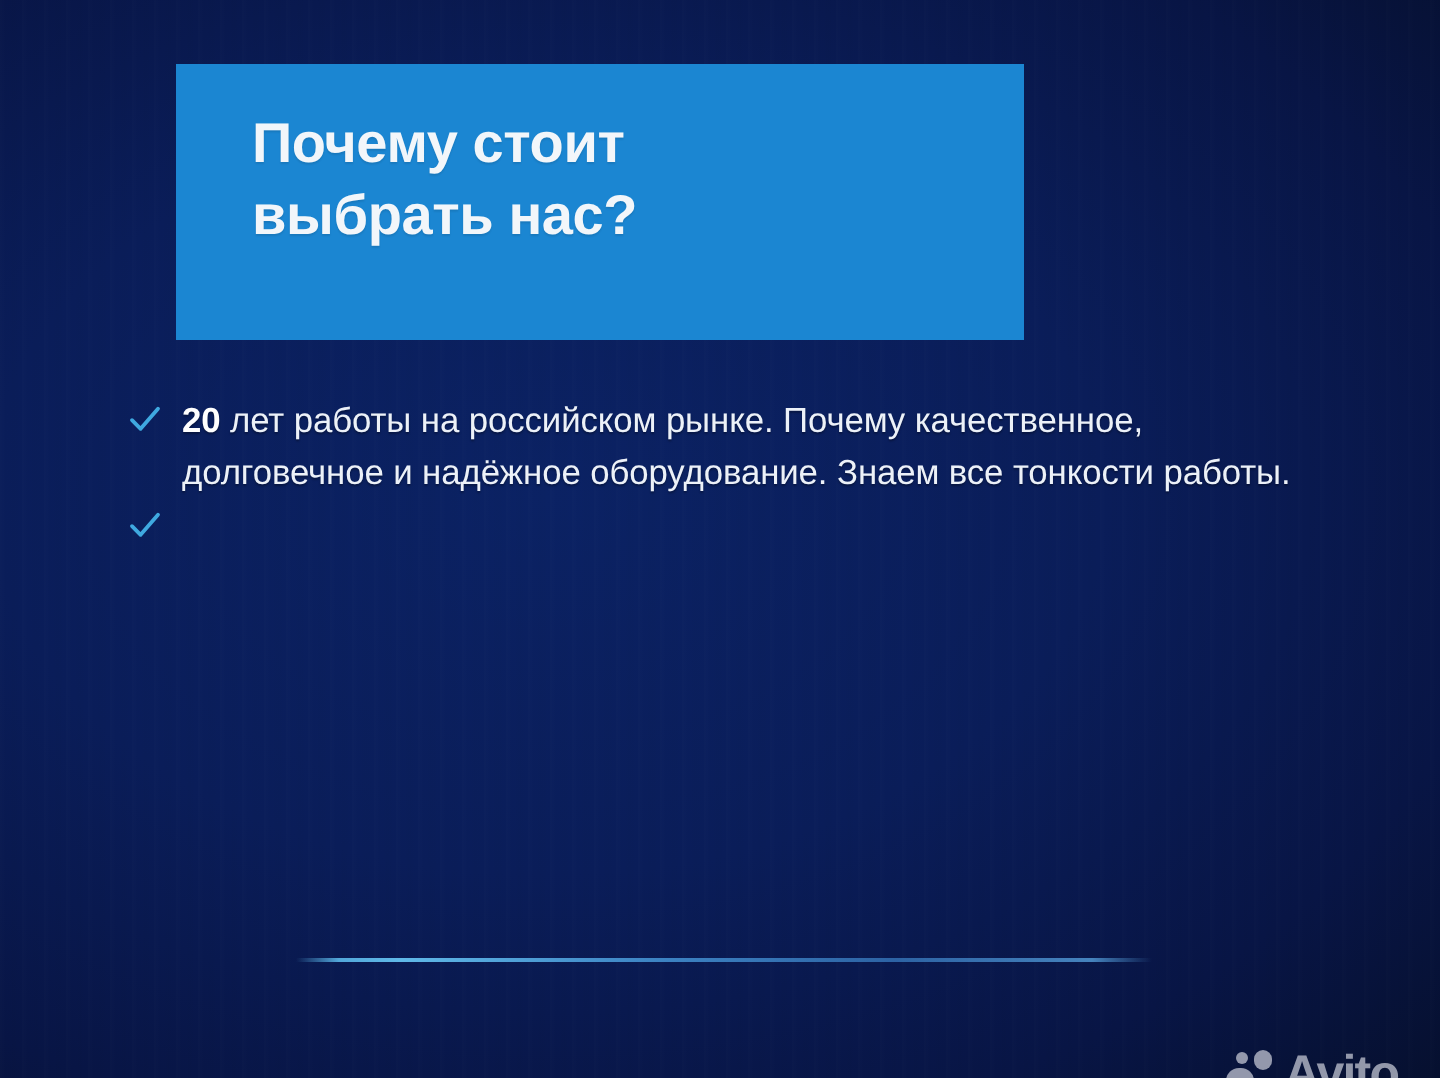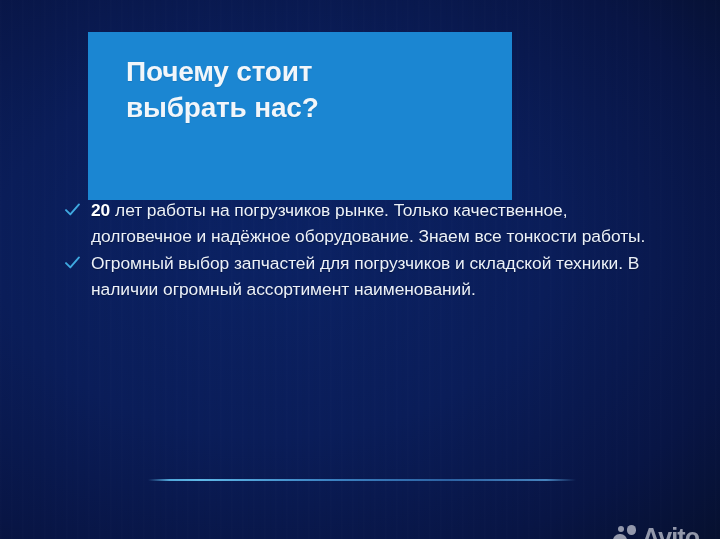--- a/index.html
+++ b/index.html
@@ -34,21 +34,21 @@
     );
     opacity: .85;
   }
 
   
   .title-card {
     position: absolute;
     left: 88px;
     top: 32px;
     width: 424px;
-    height: 168px;
+    height: 138px;
     background: #1b86d2;
     box-sizing: border-box;
     padding: 22px 0 0 38px;
   }
   .title-card .title-text {
     margin: 0;
     color: #f2f6fa;
     font-size: 28px;
     font-weight: bold;
     line-height: 1.30;
@@ -158,30 +158,30 @@
   </div>
 
   <ul class="bullets">
 
     <li class="bullet">
       <span class="check-icon">
         <svg viewBox="0 0 17 17" width="17" height="17" aria-hidden="true">
           <path d="M2 9.1 L6.3 13.4 L15 3.4" fill="none" stroke="#3fa9e0" stroke-width="1.9" stroke-linecap="round" stroke-linejoin="round"></path>
         </svg>
       </span>
-      <span class="lead">20</span><span> лет работы на погрузчиков рынке. Только качественное, долговечное и надёжное оборудование. Знаем все тонкости работы.</span>
+      <span class="lead">20</span><span> лет работы на российском рынке. Почему качественное, долговечное и надёжное оборудование. Знаем все тонкости работы.</span>
     </li>
 
     <li class="bullet">
       <span class="check-icon">
         <svg viewBox="0 0 17 17" width="17" height="17" aria-hidden="true">
           <path d="M2 9.1 L6.3 13.4 L15 3.4" fill="none" stroke="#3fa9e0" stroke-width="1.9" stroke-linecap="round" stroke-linejoin="round"></path>
         </svg>
       </span>
-      <span class="lead"></span><span>Огромный выбор запчастей для погрузчиков и складской техники. В наличии огромный ассортимент наименований.</span>
+      <span class="lead"></span>
     </li>
 
 
   </ul>
 
   <div class="divider"></div>
 
   <div class="avito">
     <span class="avito-dots">
       <i class="d1"></i>

